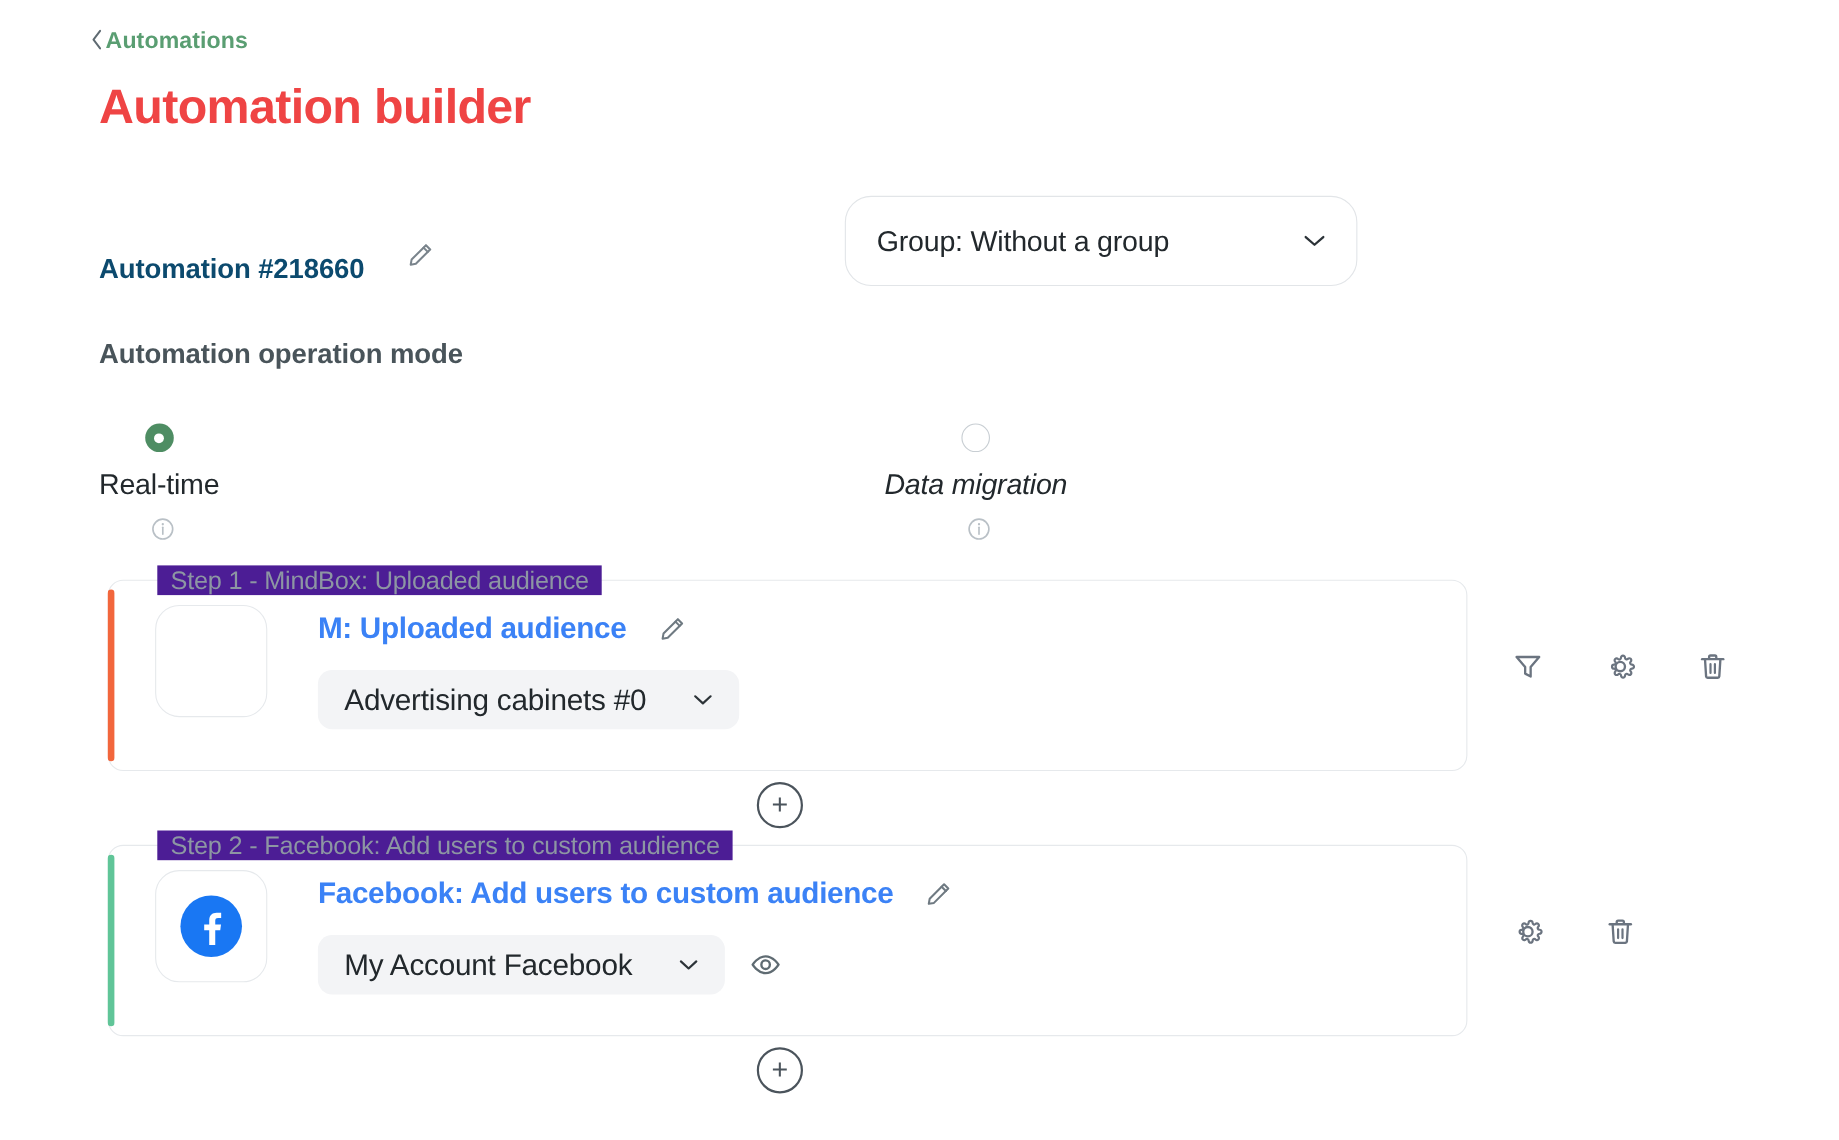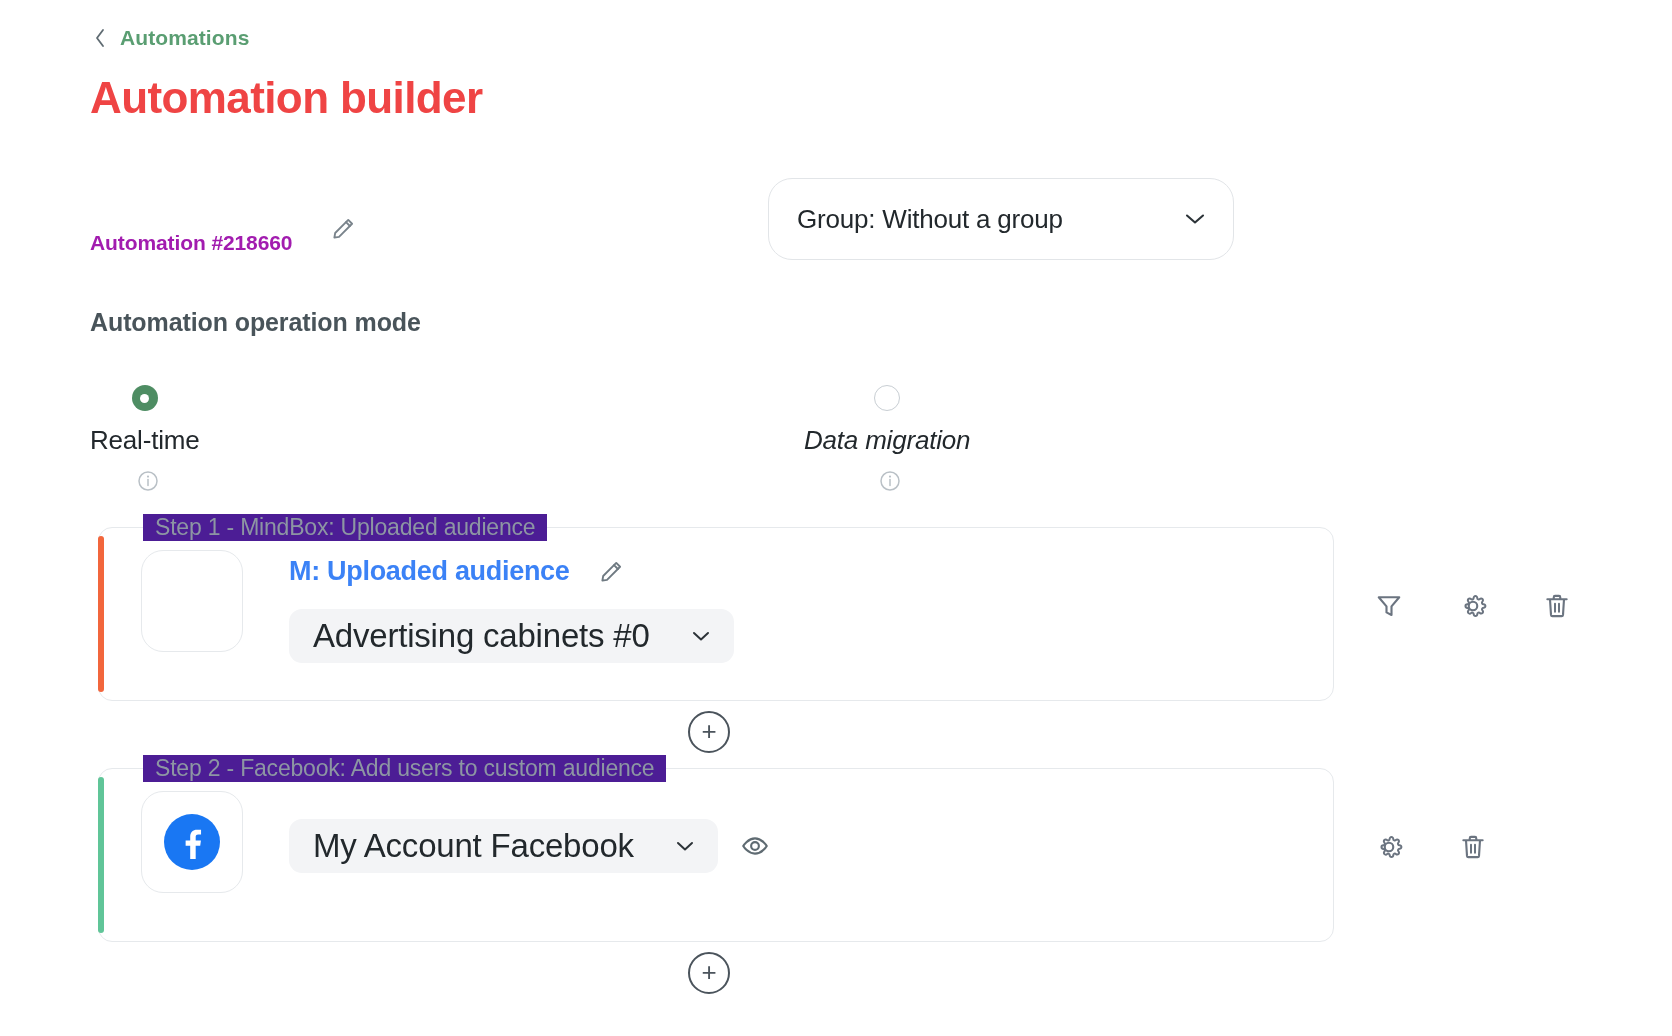--- a/index.html
+++ b/index.html
@@ -12,25 +12,24 @@
     height: 1036px;
     font-family: "Liberation Sans", sans-serif;
     color: #3f4a50;
     overflow: hidden;
     position: relative;
   }
 
   
   .breadcrumb {
     position: absolute;
-    left: 92px;
+    left: 80px;
     top: 26px;
     display: flex;
-    align-items: center;
-    gap: 12px;
+    align-items: flex-start;
   }
   .breadcrumb-chevron {
     display: inline-flex;
     align-items: center;
     justify-content: center;
     width: 16px;
     height: 20px;
     color: #5f6b72;
   }
   .breadcrumb-link {
@@ -55,23 +54,23 @@
   
   .automation-row {
     position: absolute;
     left: 90px;
     top: 203px;
     display: flex;
     align-items: center;
     gap: 36px;
   }
   .automation-name {
-    font-size: 21px;
+    font-size: 25px;
     font-weight: bold;
-    color: #a21caf;
+    color: #0c4a6e;
     letter-spacing: -0.1px;
     margin-top: 28px;
   }
   .pencil-btn {
     display: inline-flex;
     align-items: center;
     justify-content: center;
     width: 30px;
     height: 30px;
     cursor: pointer;
@@ -271,21 +270,21 @@
     border-radius: 13px;
     display: flex;
     align-items: center;
     justify-content: space-between;
     padding: 0 22px 0 24px;
     gap: 40px;
     cursor: pointer;
     min-width: 330px;
   }
   .step-select-label {
-    font-size: 33px;
+    font-size: 27px;
     color: #22282c;
     letter-spacing: -0.2px;
     white-space: nowrap;
   }
   .eye-btn {
     display: inline-flex;
     align-items: center;
     justify-content: center;
     cursor: pointer;
     color: #5f6b72;
@@ -460,20 +459,29 @@
   <div class="step-body">
     <div class="step-icon-box">
       <span class="fb-glyph">
         <svg width="34" height="34" viewBox="0 0 24 24" fill="none">
           <path d="M14.6 24 V14.6 h3.2 l.5-3.7 h-3.7 V8.55 c0-1.07.3-1.8 1.83-1.8 l1.96-.001 V3.43 A26 26 0 0 0 15.5 3.3 c-2.83 0-4.77 1.73-4.77 4.9 v2.7 H7.5 v3.7 h3.23 V24 Z" fill="#ffffff"></path>
         </svg>
       </span>
     </div>
 
     <div class="step-main">
+      <div class="step-title-row">
+        <span class="step-title">Facebook: Add users to custom audience</span>
+        <span class="pencil-btn">
+          <svg width="28" height="28" viewBox="0 0 24 24" fill="none">
+            <path d="M16.5 4.2 L19.8 7.5 L8.6 18.7 L4.6 19.4 L5.3 15.4 Z" stroke="#6f7a82" stroke-width="1.6" stroke-linejoin="round" stroke-linecap="round"></path>
+            <path d="M14.6 6.1 L17.9 9.4" stroke="#6f7a82" stroke-width="1.6" stroke-linecap="round"></path>
+          </svg>
+        </span>
+      </div>
 
       <div class="step-select-row">
         <div class="step-select">
           <span class="step-select-label">My Account Facebook</span>
           <span class="chev-dn">
             <svg width="22" height="14" viewBox="0 0 22 14" fill="none">
               <path d="M4 4 L11 10.4 L18 4" stroke="#2c3338" stroke-width="2" stroke-linecap="round" stroke-linejoin="round"></path>
             </svg>
           </span>
         </div>

